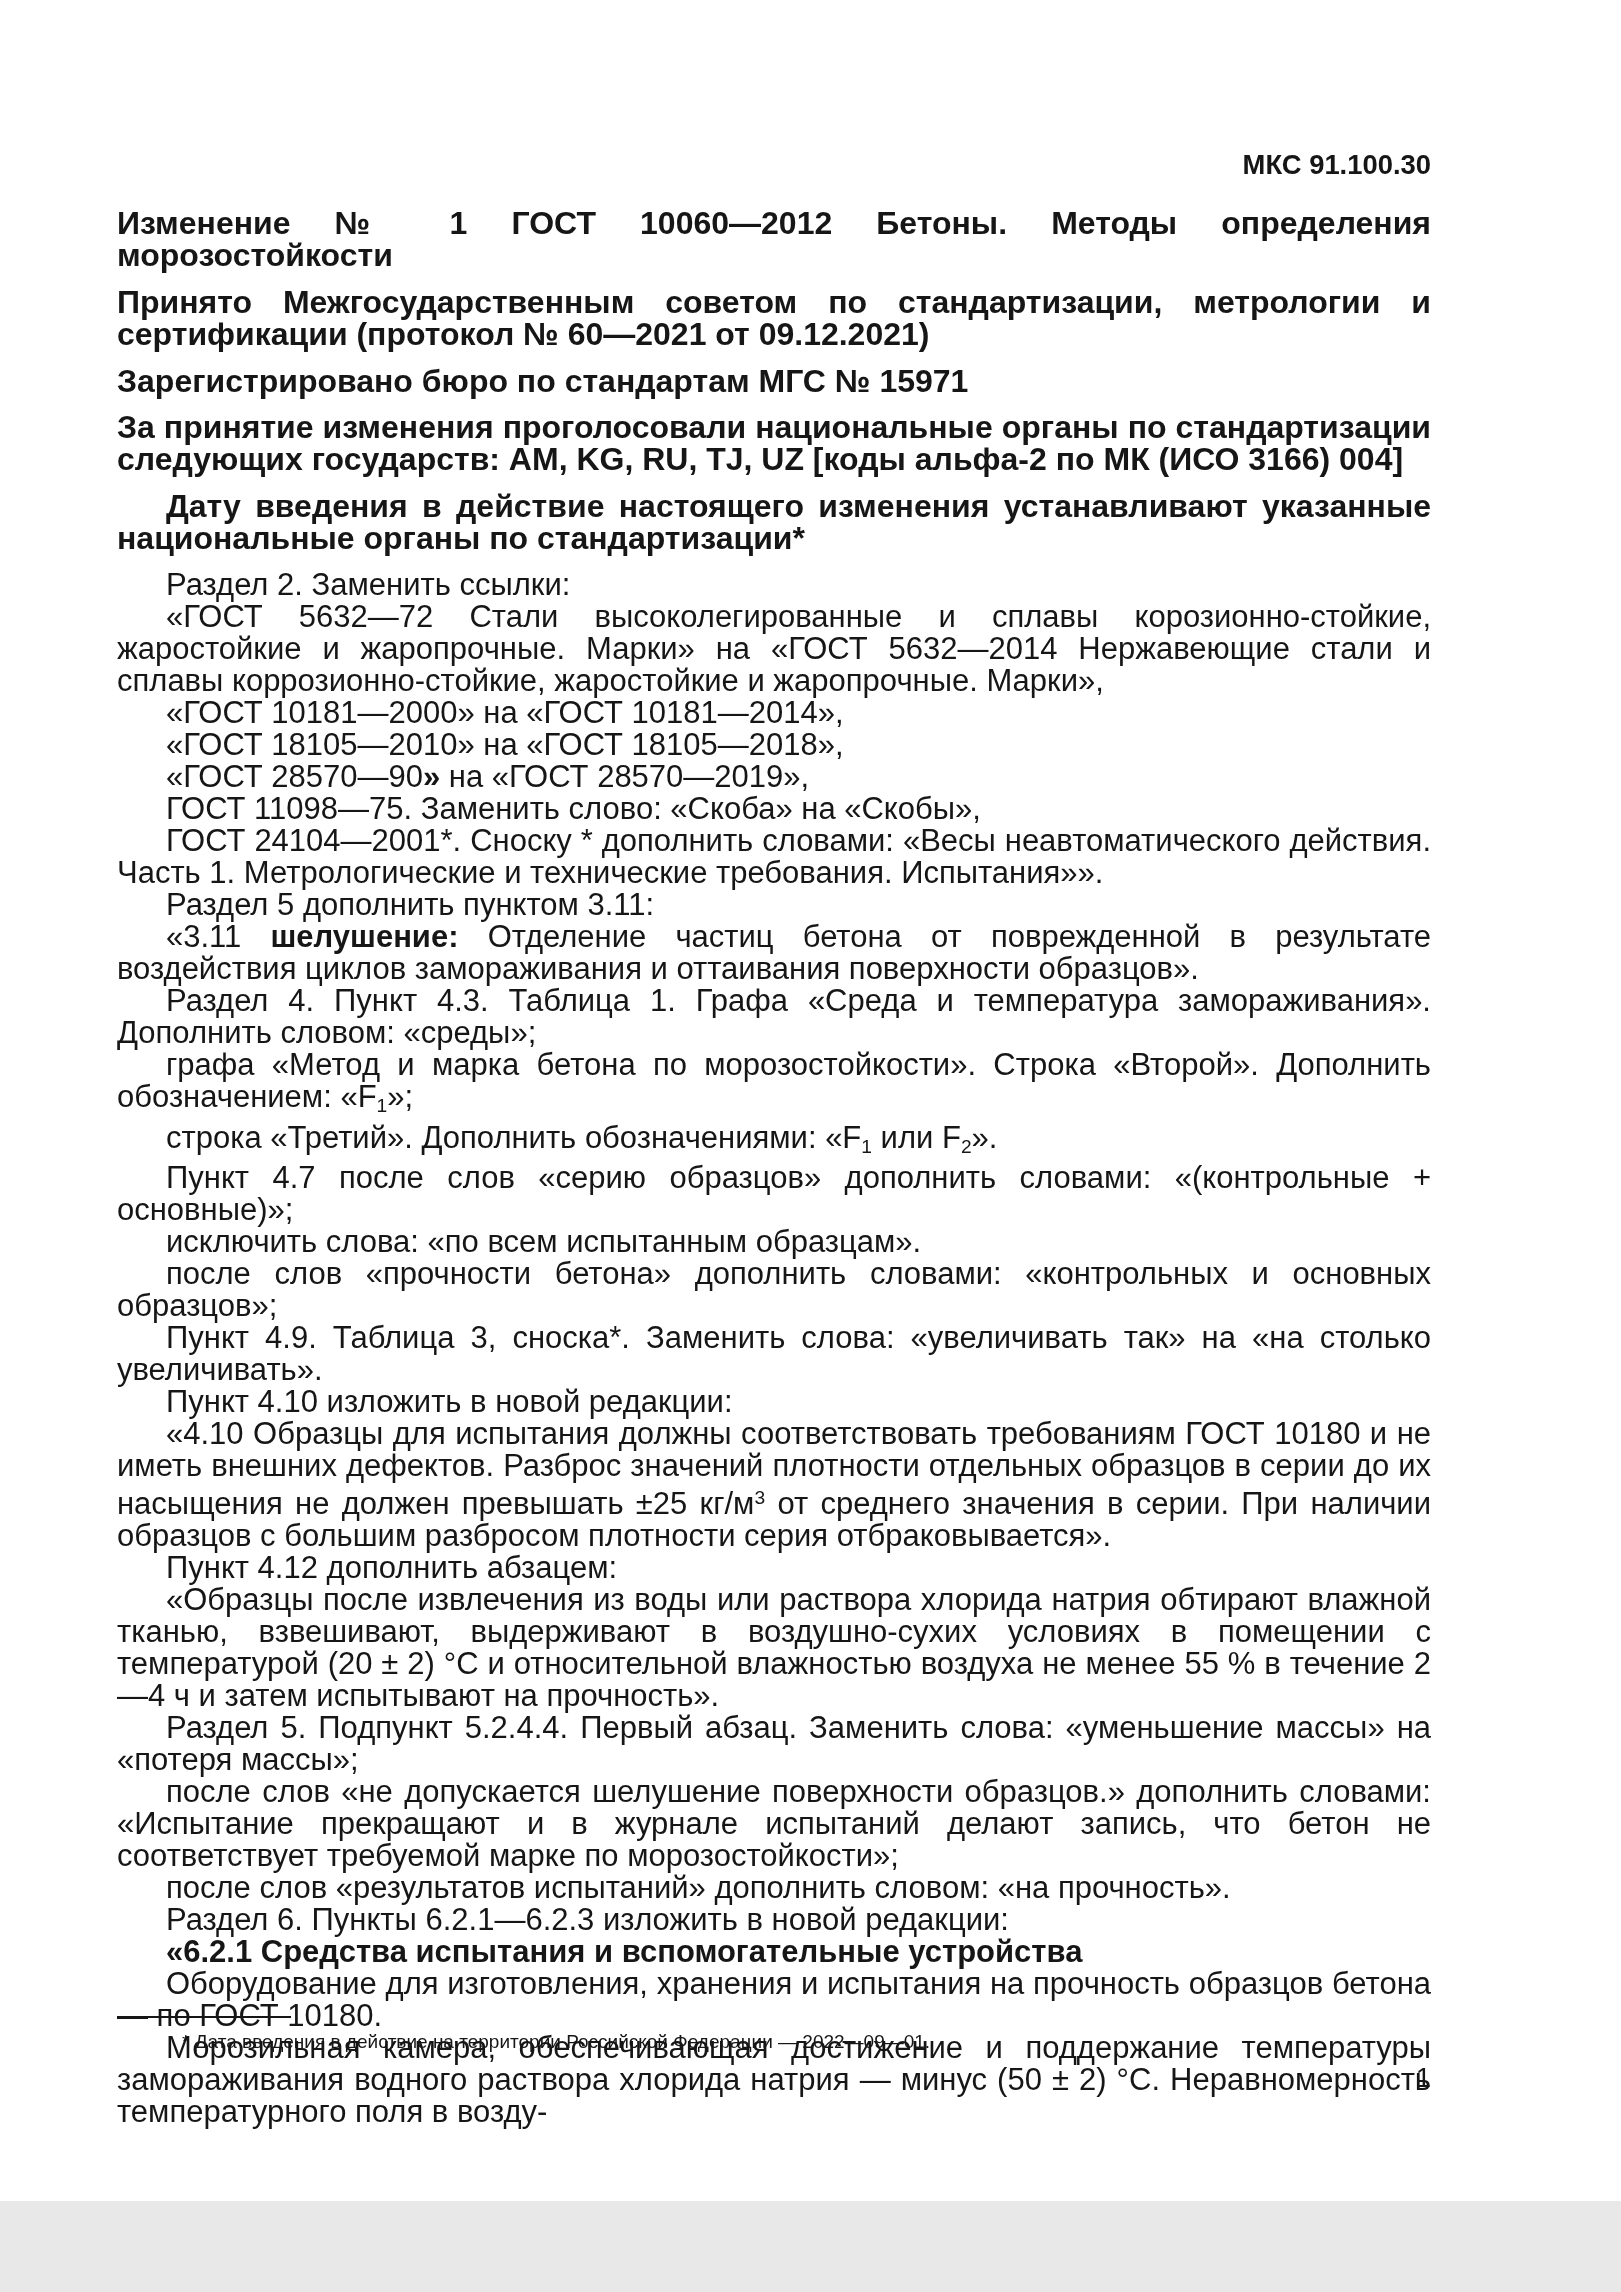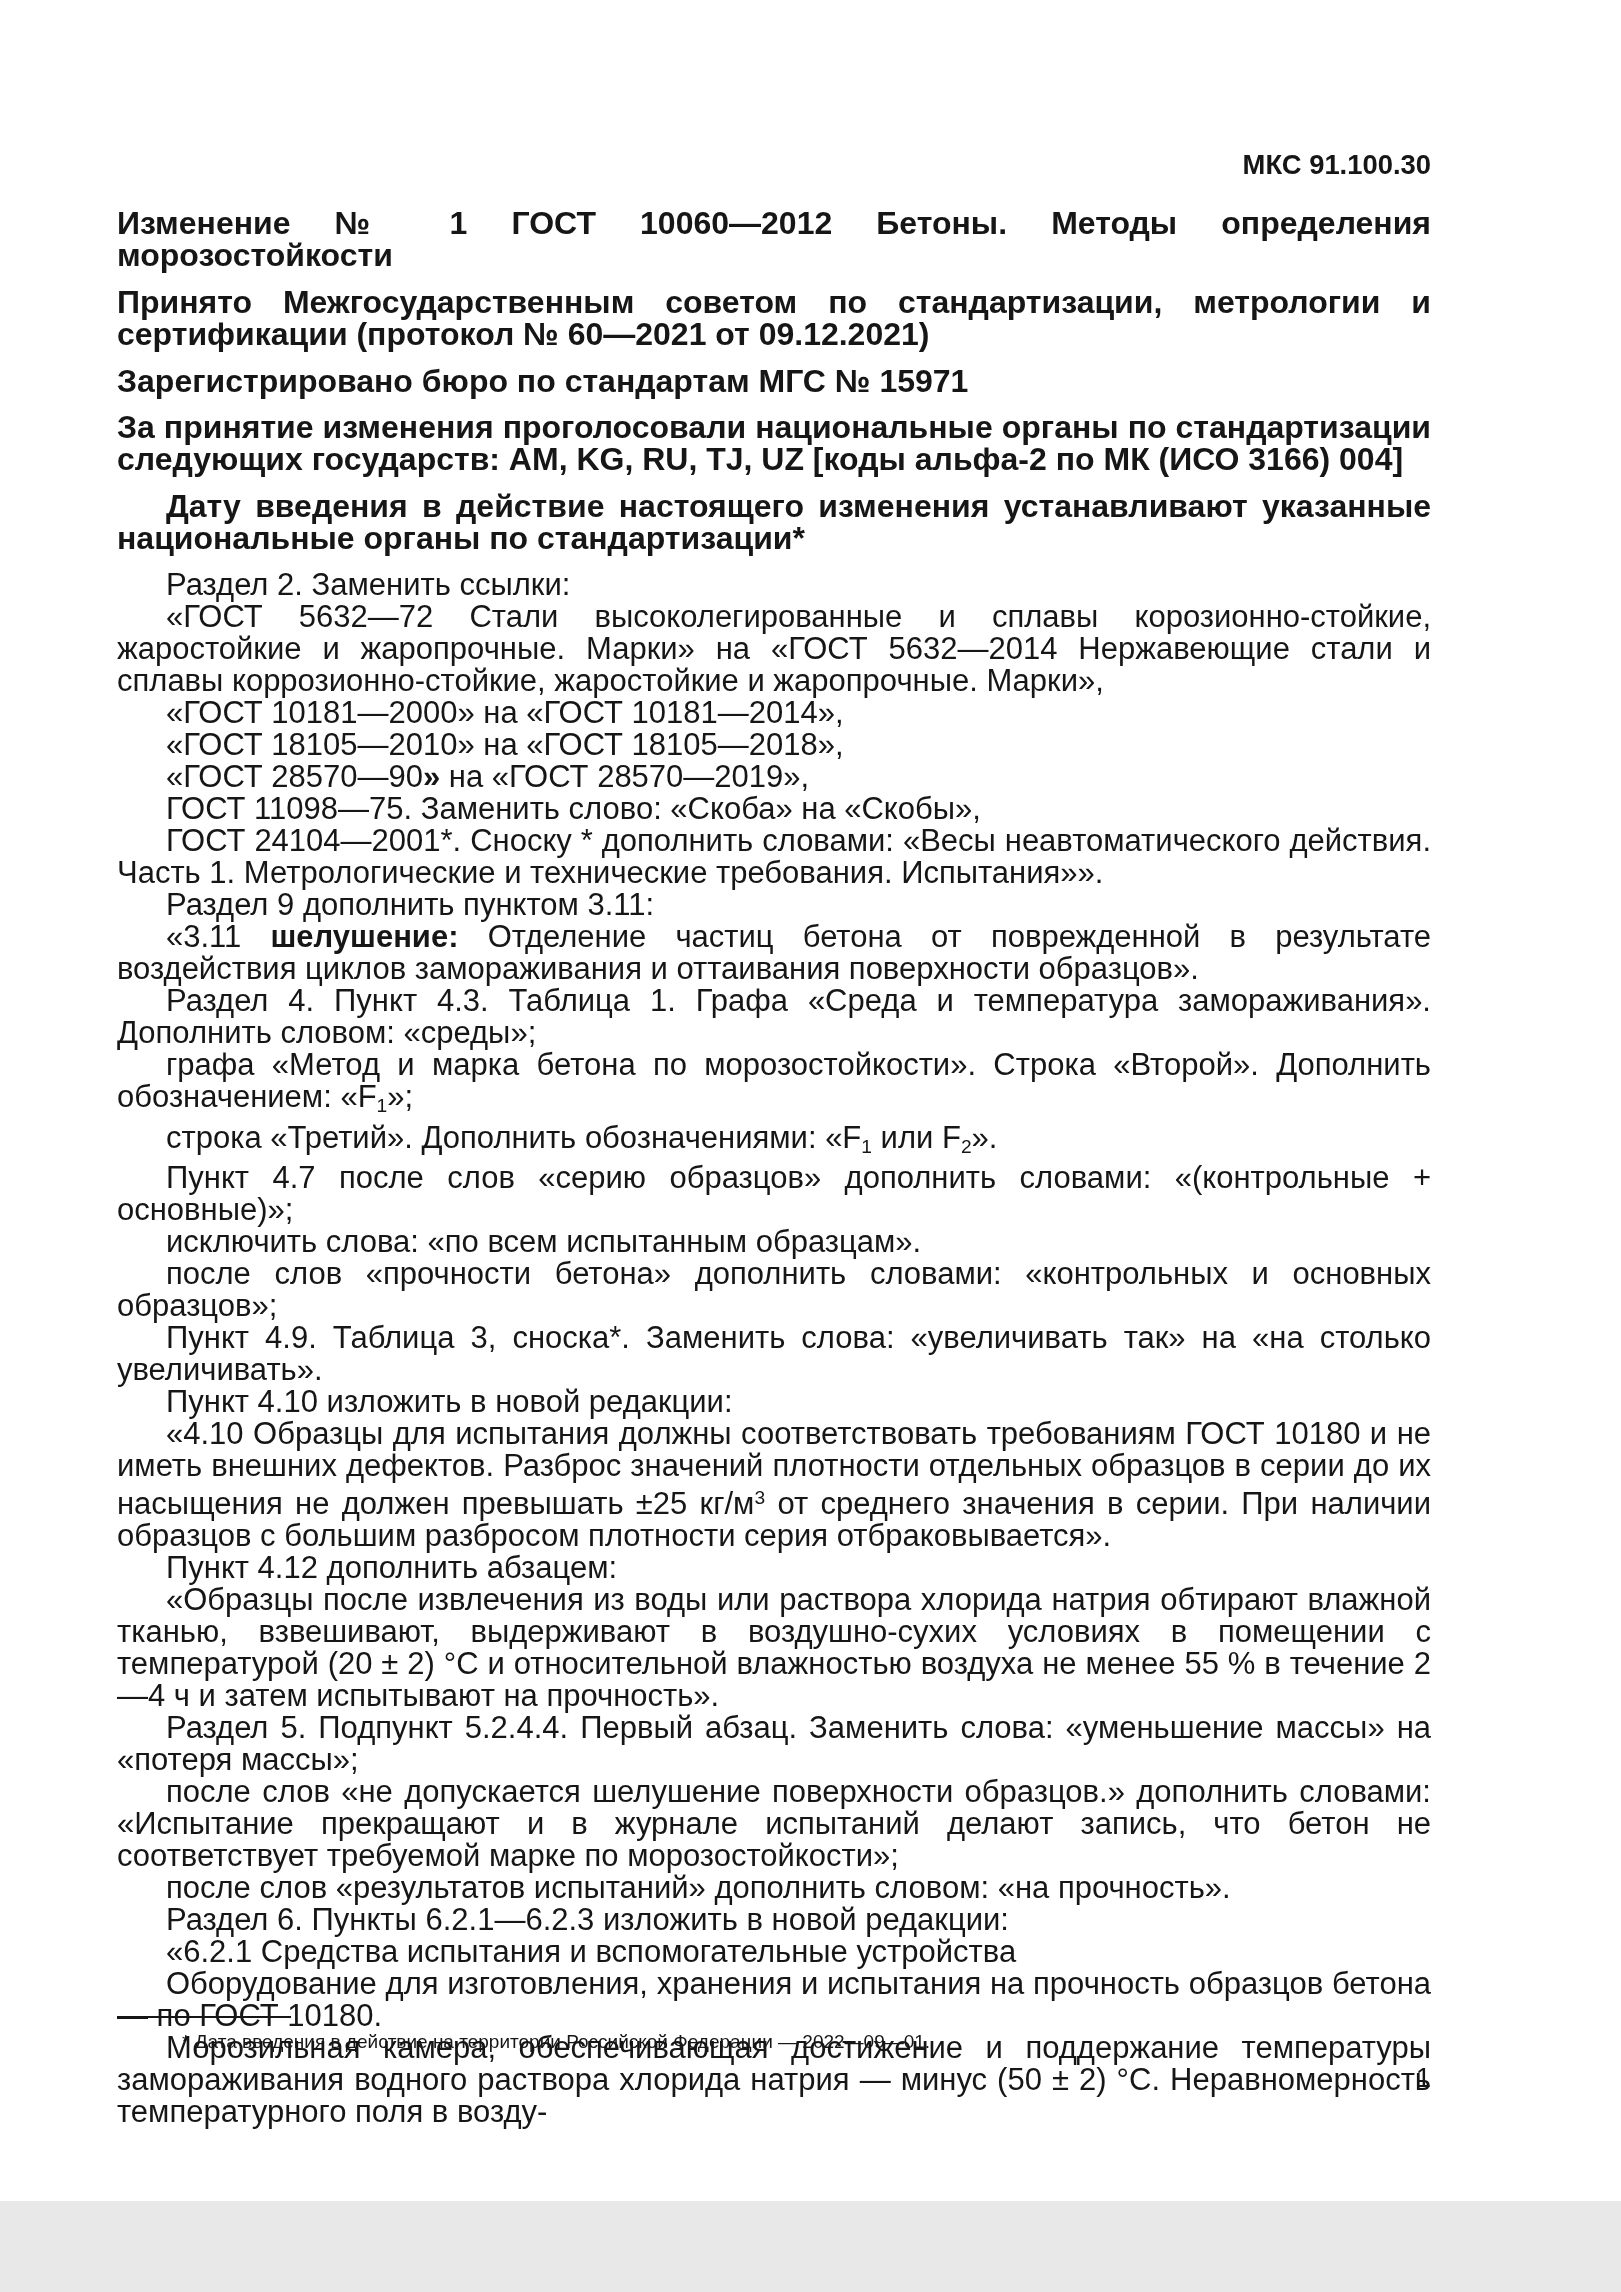--- a/index.html
+++ b/index.html
@@ -34,21 +34,21 @@
     margin: 0 0 14.7px 0;
   }
   p.lead.indent { text-indent: 49px; }
   p.para {
     font-size: 31px;
     line-height: 32px;
     text-align: justify;
     text-indent: 49px;
     margin: 0;
   }
-  p.para.bold { font-weight: 400; }
+  p.para.bold { font-weight: 700; }
   .seg-b { font-weight: 700; }
   .seg-sub { font-size: 0.62em; vertical-align: -0.25em; }
   .seg-sup { font-size: 0.62em; vertical-align: 0.5em; }
   .footnote-rule {
     position: absolute;
     left: 117px;
     top: 2016px;
     width: 174px;
     border-top: 2.9px solid #161616;
   }
@@ -84,21 +84,21 @@
         <p class="lead"><span>Зарегистрировано бюро по стандартам МГС № 15971</span></p>
         <p class="lead"><span>За принятие изменения проголосовали национальные органы по стандартизации следующих государств: AM, KG, RU, TJ, UZ [коды альфа-2 по МК (ИСО 3166) 004]</span></p>
         <p class="lead indent"><span>Дату введения в действие настоящего изменения устанавливают указанные национальные органы по стандартизации*</span></p>
         <p class="para"><span>Раздел 2. Заменить ссылки:</span></p>
         <p class="para"><span>«ГОСТ 5632—72 Стали высоколегированные и сплавы корозионно-стойкие, жаростойкие и жаропрочные. Марки» на «ГОСТ 5632—2014 Нержавеющие стали и сплавы коррозионно-стойкие, жаростойкие и жаропрочные. Марки»,</span></p>
         <p class="para"><span>«ГОСТ 10181—2000» на «ГОСТ 10181—2014»,</span></p>
         <p class="para"><span>«ГОСТ 18105—2010» на «ГОСТ 18105—2018»,</span></p>
         <p class="para"><span>«ГОСТ 28570—90</span><span class="seg-b">»</span><span> на «ГОСТ 28570—2019»,</span></p>
         <p class="para"><span>ГОСТ 11098—75. Заменить слово: «Скоба» на «Скобы»,</span></p>
         <p class="para"><span>ГОСТ 24104—2001*. Сноску * дополнить словами: «Весы неавтоматического действия. Часть 1. Метрологические и технические требования. Испытания»».</span></p>
-        <p class="para"><span>Раздел 9 дополнить пунктом 3.11:</span></p>
+        <p class="para"><span>Раздел 5 дополнить пунктом 3.11:</span></p>
         <p class="para"><span>«3.11 </span><span class="seg-b">шелушение:</span><span> Отделение частиц бетона от поврежденной в результате воздействия циклов замораживания и оттаивания поверхности образцов».</span></p>
         <p class="para"><span>Раздел 4. Пункт 4.3. Таблица 1. Графа «Среда и температура замораживания». Дополнить словом: «среды»;</span></p>
         <p class="para"><span>графа «Метод и марка бетона по морозостойкости». Строка «Второй». Дополнить обозначением: «F</span><span class="seg-sub">1</span><span>»;</span></p>
         <p class="para"><span>строка «Третий». Дополнить обозначениями: «F</span><span class="seg-sub">1</span><span> или F</span><span class="seg-sub">2</span><span>».</span></p>
         <p class="para"><span>Пункт 4.7 после слов «серию образцов» дополнить словами: «(контрольные + основные)»;</span></p>
         <p class="para"><span>исключить слова: «по всем испытанным образцам».</span></p>
         <p class="para"><span>после слов «прочности бетона» дополнить словами: «контрольных и основных образцов»;</span></p>
         <p class="para"><span>Пункт 4.9. Таблица 3, сноска*. Заменить слова: «увеличивать так» на «на столько увеличивать».</span></p>
         <p class="para"><span>Пункт 4.10 изложить в новой редакции:</span></p>
         <p class="para"><span>«4.10 Образцы для испытания должны соответствовать требованиям ГОСТ 10180 и не иметь внешних дефектов. Разброс значений плотности отдельных образцов в серии до их насыщения не должен превышать ±25 кг/м</span><span class="seg-sup">3</span><span> от среднего значения в серии. При наличии образцов с большим разбросом плотности серия отбраковывается».</span></p>

